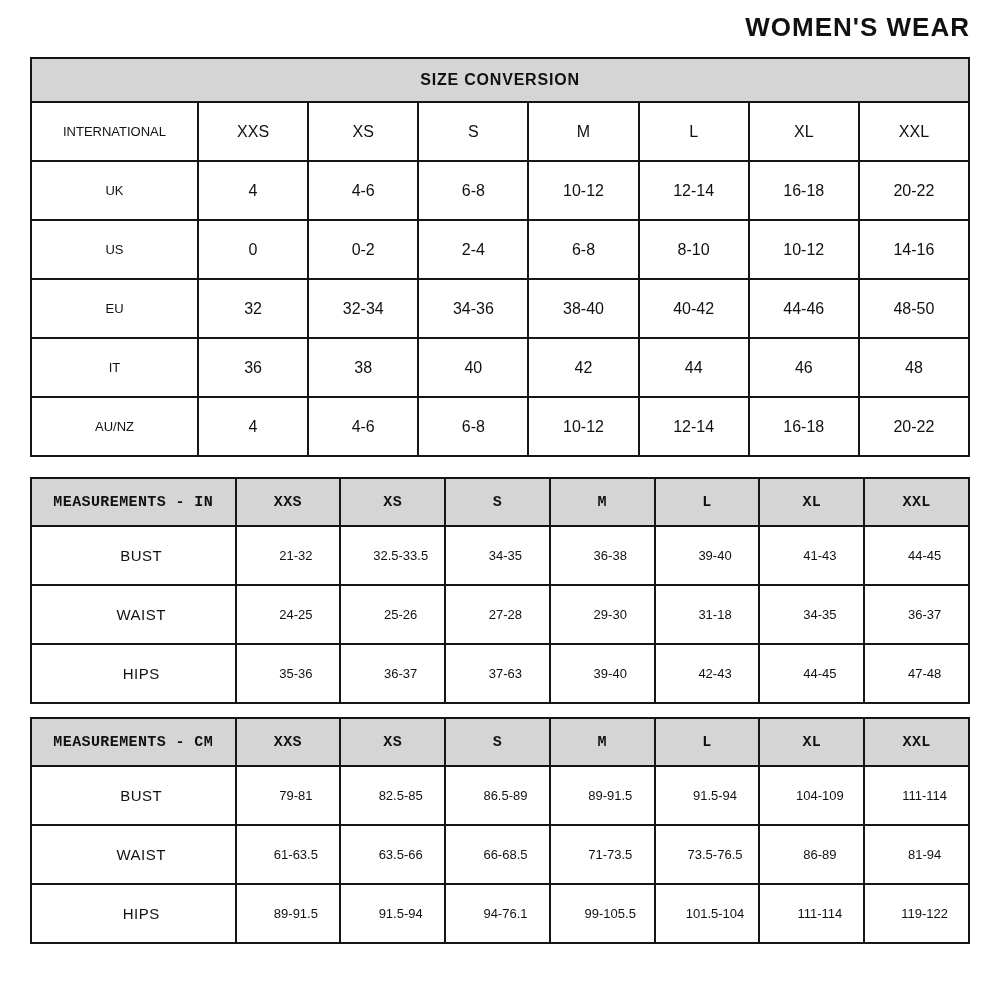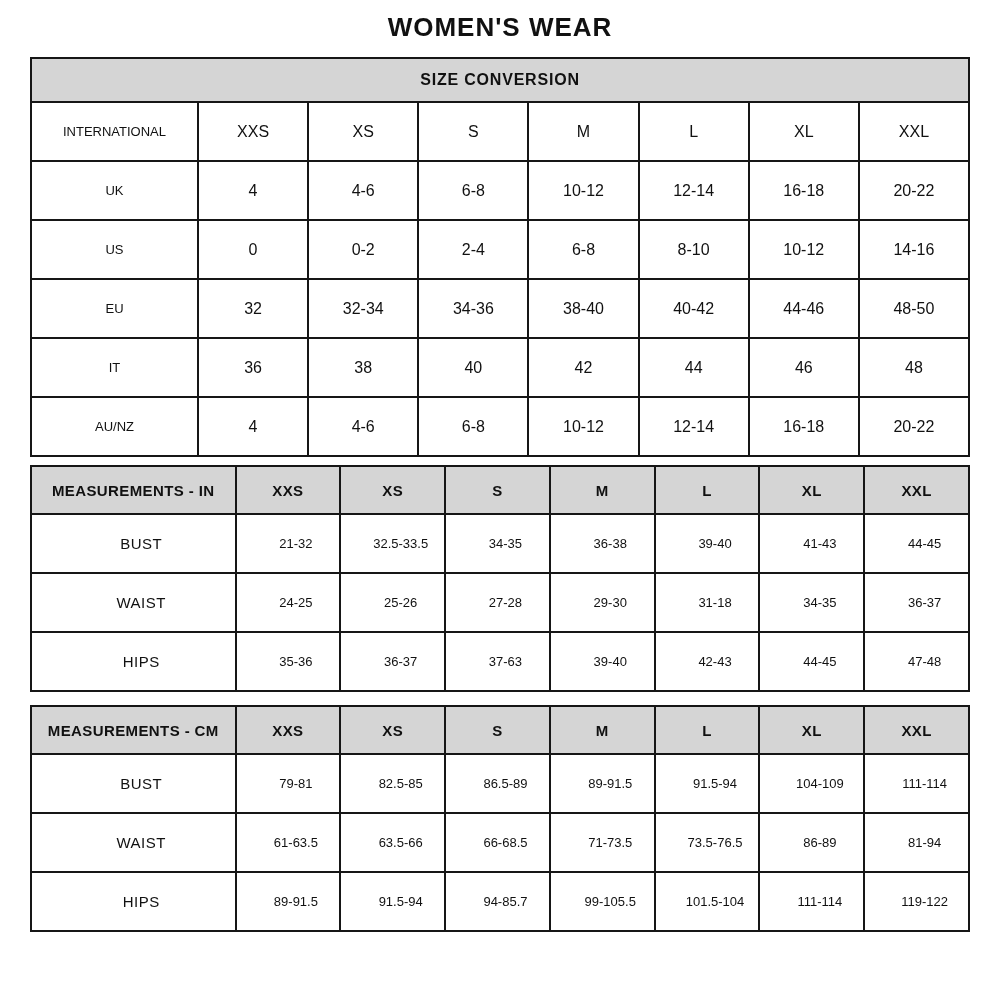--- a/index.html
+++ b/index.html
@@ -10,21 +10,21 @@
     color: #111111;
   }
   .page {
     width: 1000px;
     height: 1000px;
     box-sizing: border-box;
     padding: 6px 30px 10px 30px;
     background: var(--bg, #ffffff);
   }
   .page-title {
-    text-align: center;
+    text-align: right;
     font-size: 26px;
     font-weight: 700;
     letter-spacing: 1px;
     margin: 6px 0 14px 0;
   }
   table.tbl {
     width: 100%;
     border-collapse: collapse;
     table-layout: fixed;
   }
@@ -32,37 +32,38 @@
     border: 2px solid var(--border, #161616);
     text-align: center;
     vertical-align: middle;
     padding: 0 4px;
     overflow: hidden;
     white-space: nowrap;
   }
   .gray { background: var(--header-bg, #d5d5d5); }
 
   
-  .conversion { margin-bottom: 8px; padding-left: 32px; }
+  .conversion { margin-bottom: 20px; padding-left: 32px; }
   .conversion .title-row th {
     height: 42px;
     font-size: 16px;
     font-weight: 700;
     letter-spacing: 0.8px;
   }
   .conversion tbody td { height: 57px; font-size: 16px; font-weight: 400; }
   .conversion tbody td.row-label { font-size: 13px; border-radius: 16px; }
 
   
   .meas { margin-bottom: 13px; }
   .meas thead th {
     height: 46px;
     font-size: 15px;
     font-weight: 700;
     letter-spacing: 0.4px;
+    font-family: Liberation Mono, monospace;
   }
   .meas tbody td { height: 57px; font-size: 13px; font-weight: 400; padding-left: 20px; }
   .meas tbody td.row-label { font-size: 15px; letter-spacing: 0.5px; }
 </style>
 </head>
 <body>
 
 <main class="page" style="--header-bg: #d5d5d5; --border: #161616; --bg: #ffffff;">
 
   <h1 class="page-title">WOMEN'S WEAR</h1>
@@ -245,21 +246,21 @@
           <td>66-68.5</td>
           <td>71-73.5</td>
           <td>73.5-76.5</td>
           <td>86-89</td>
           <td>81-94</td>
         </tr>
         <tr>
           <td class="row-label">HIPS</td>
           <td>89-91.5</td>
           <td>91.5-94</td>
-          <td>94-85.7</td>
+          <td>94-76.1</td>
           <td>99-105.5</td>
           <td>101.5-104</td>
           <td>111-114</td>
           <td>119-122</td>
         </tr>
       </tbody>
   </table>
 
 </main>
 

